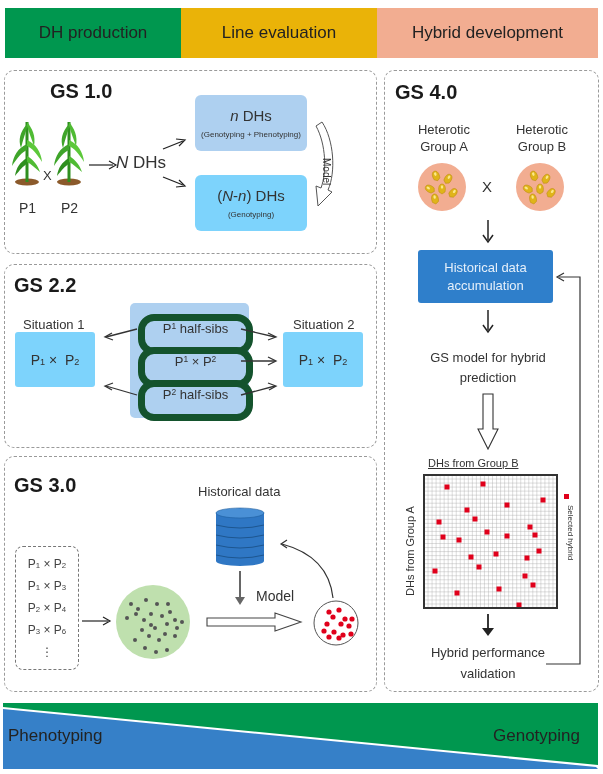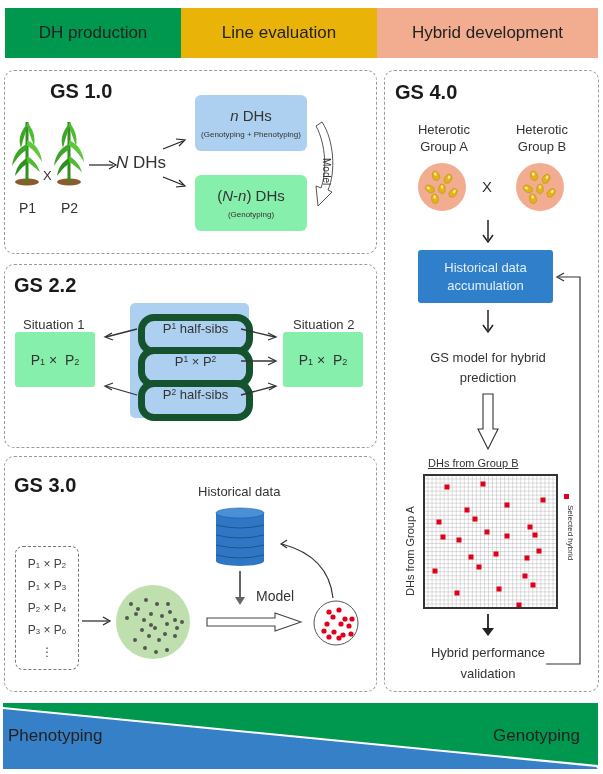--- a/index.html
+++ b/index.html
@@ -3,21 +3,21 @@
 <meta charset="utf-8">
 <style>
   html,body{margin:0;padding:0;background:#fff;}
   body{width:603px;height:774px;position:relative;overflow:hidden;font-family:"Liberation Sans",sans-serif;color:#333;}
   .abs{position:absolute;}
   .stage{position:absolute;top:8px;height:50px;display:flex;align-items:center;justify-content:center;font-size:17px;color:#222;}
   .panel{position:absolute;border:1px dashed #9a9a9a;border-radius:10px;}
   .gs-title{position:absolute;font-weight:bold;font-size:20px;color:#1a1a1a;}
   .box{position:absolute;border-radius:6px;display:flex;flex-direction:column;align-items:center;justify-content:center;text-align:center;color:#333;}
   .blue{background:#aed0f0;}
-  .green{background:#86efac;}
+  .green{background:#7dd3fc;}
   .big{font-size:15px;}
   .small{font-size:8px;margin-top:6px;}
   .pill{position:absolute;border:7px solid #14532d;border-radius:16px;background:#aed0f0;display:flex;align-items:flex-start;justify-content:center;font-size:13px;color:#333;}
   .lbl{position:absolute;font-size:13px;color:#333;white-space:nowrap;}
   .cross-list{position:absolute;border:1px dashed #777;border-radius:8px;}
   .cross-list div{font-size:12px;color:#444;text-align:center;height:22px;line-height:22px;}
   svg{position:absolute;overflow:visible;}
   sub{font-size:0.65em;vertical-align:baseline;}
 </style>
 </head>

